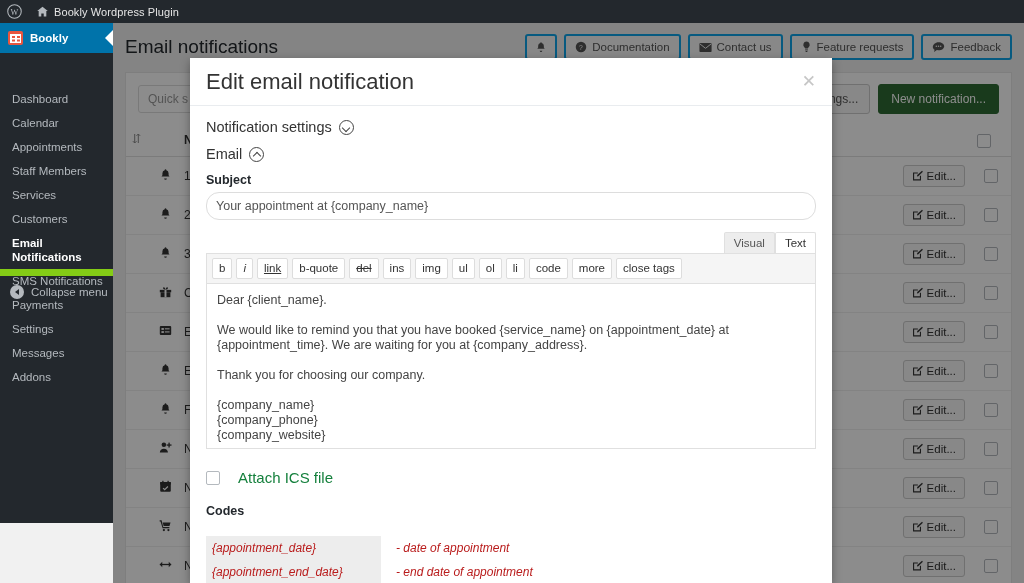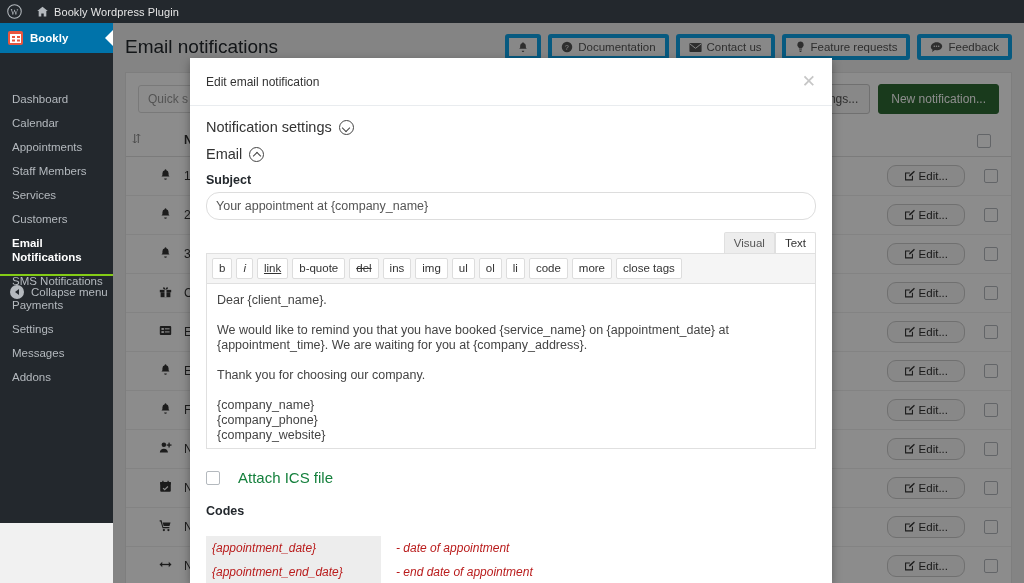--- a/index.html
+++ b/index.html
@@ -51,21 +51,21 @@
     border-right: 8px solid #fff;
   }
   .sub-list { padding: 6px 0 4px 0; margin-top: 28px; }
   .sub-item {
     display: block; padding: 5px 0 5px 12px; font-size: 11.5px; line-height: 14px;
     color: #b4b9be;
   }
   .sub-item.current { color: #fff; font-weight: bold; }
   .collapse {
     position: absolute; bottom: 215px; left: 0; width: 113px;
-    border-top: 2px solid #84cc16;
+    border-top: 7px solid #84cc16;
     display: flex; align-items: center; gap: 7px; padding: 9px 0 9px 10px;
     color: #b4b9be; font-size: 11.5px;
   }
   .collapse-ico {
     width: 14px; height: 14px; border-radius: 50%; background: #b4b9be;
     position: relative; flex: none;
   }
   .collapse-ico:after{
     content:""; position:absolute; left:5px; top:4px;
     border-top:3px solid transparent; border-bottom:3px solid transparent;
@@ -80,21 +80,21 @@
   #page-dim {
     position: absolute; top: 0; left: 0; width: 911px; height: 560px;
     background: rgba(0,0,0,.45); z-index: 40; pointer-events: none;
   }
   .page-head {
     display: flex; align-items: center; padding: 8px 12px 0 12px; height: 40px;
   }
   .page-title { font-size: 19px; color: #23282d; font-weight: normal; }
   .head-btns { margin-left: auto; display: flex; gap: 7px; align-items: center; }
   .hbtn {
-    background: #f7f7f7; border: 4px solid #0ea5e9; border-radius: 3px;
+    background: #f7f7f7; border: 2px solid #0ea5e9; border-radius: 3px;
     font-size: 11.5px; color: #555; padding: 5px 9px;
     display: flex; align-items: center; gap: 5px; height: 26px; white-space: nowrap;
   }
   .hbtn.icon-only { padding: 5px 8px; }
   .hbtn svg { display: block; }
 
   .panel {
     margin: 9px 12px 0 12px; background: #fff; border: 1px solid #e5e5e5;
     height: 520px;
   }
@@ -120,41 +120,41 @@
   }
   table.notif td {
     padding: 8px 6px; border-bottom: 1px solid #eee; color: #333; font-size: 12px;
     height: 37px;
   }
   .col-sort { width: 26px; color: #888; text-align: center; }
   .col-icon { width: 26px; text-align: center; }
   .col-check { width: 40px; text-align: center; }
   .col-act { width: 90px; text-align: right; }
   .edit-btn {
-    background: #f7f7f7; border: 1px solid #ccc; border-radius: 9px;
-    font-size: 11.5px; color: #333; padding: 4px 16px;
+    background: #f7f7f7; border: 1px solid #ccc; border-radius: 3px;
+    font-size: 11.5px; color: #333; padding: 4px 8px;
     display: inline-flex; align-items: center; gap: 4px;
   }
   .cb {
     width: 14px; height: 14px; border: 1px solid #b4b9be; border-radius: 2px;
     background: #fff; display: inline-block; vertical-align: middle;
   }
 
   
   #modal {
     position: absolute; left: 190px; top: 58px; width: 642px; height: 525px;
     background: #fff; z-index: 60;
     box-shadow: 0 3px 9px rgba(0,0,0,.35);
     overflow: hidden;
   }
   .modal-head {
     height: 48px; display: flex; align-items: center;
     padding: 0 16px; border-bottom: 1px solid #e9ecef;
   }
-  .modal-title { font-size: 12px; color: #333; font-weight: normal; }
+  .modal-title { font-size: 22px; color: #333; font-weight: normal; }
   .modal-close {
     margin-left: auto; color: #c6c6c6; font-size: 17px; line-height: 1;
     background: none; border: none; cursor: pointer;
   }
   .modal-body { padding: 13px 16px 0 16px; }
   .sect-row { display: flex; align-items: center; gap: 7px; margin-bottom: 11px; }
   .sect-label { font-size: 14.5px; color: #333; }
   .circ-chev {
     width: 15px; height: 15px; border: 1.3px solid #444; border-radius: 50%;
     position: relative; flex: none;

